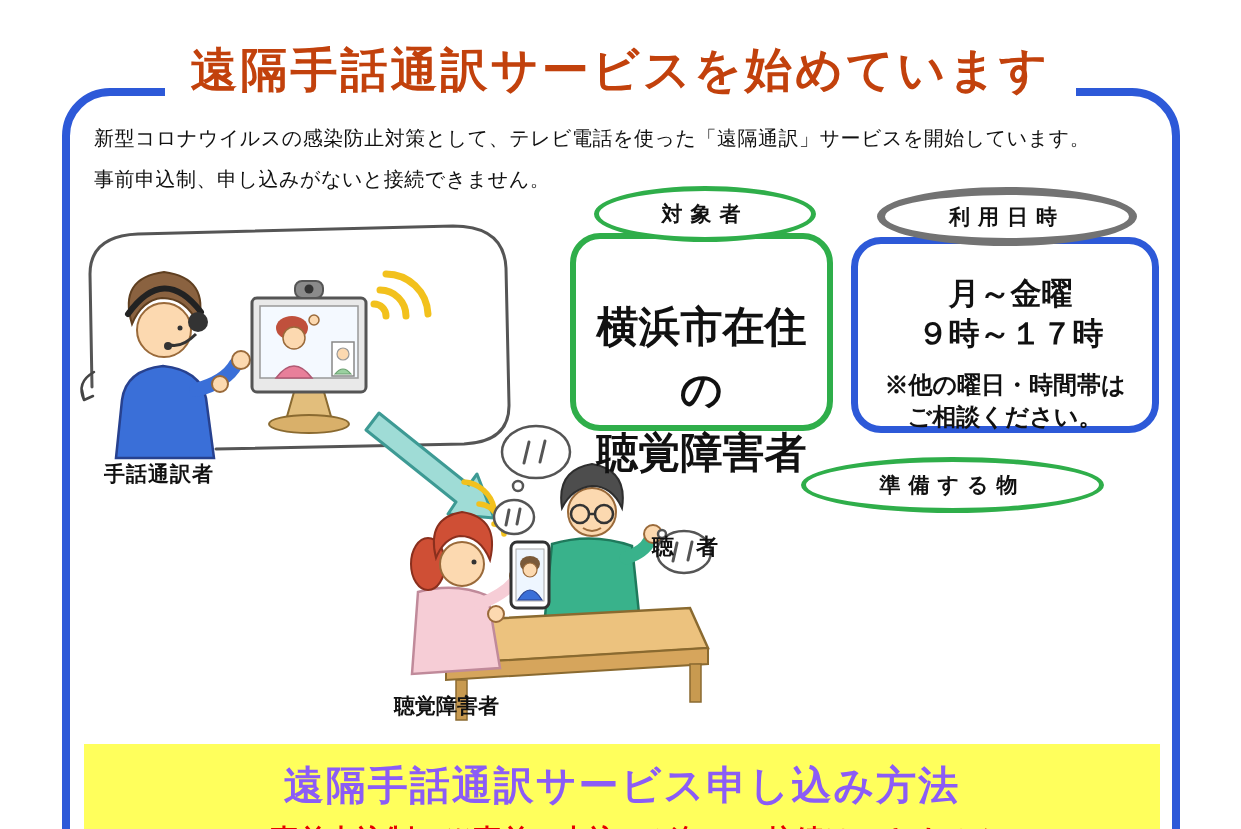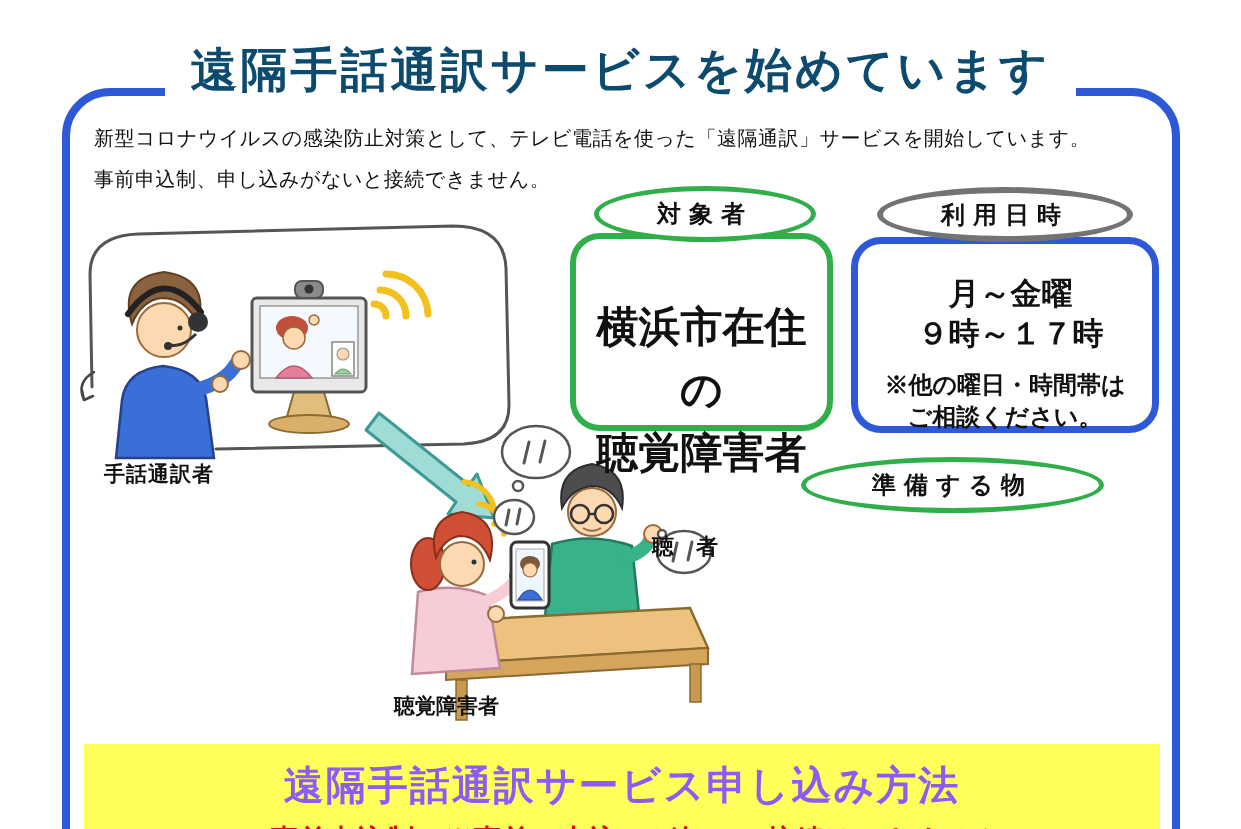--- a/index.html
+++ b/index.html
@@ -6,42 +6,42 @@
   .page{position:relative;width:1241px;height:829px;background:#ffffff;overflow:hidden;
         font-family:"Liberation Sans",sans-serif;color:#111;}
 
   
   .outer-border{position:absolute;left:62px;top:88px;width:1102px;height:960px;
                 border:8px solid #2d59d8;border-radius:48px;z-index:1;}
 
   
   .title-wrap{position:absolute;left:0;top:38px;width:100%;text-align:center;z-index:6;}
   .page-title{display:inline-block;background:#ffffff;padding:0 26px;font-size:47px;
-              font-weight:bold;color:#0c4a6e;letter-spacing:3px;line-height:1.35;}
+              font-weight:bold;color:#c2410c;letter-spacing:3px;line-height:1.35;}
 
   .intro{position:absolute;left:94px;top:118px;z-index:3;font-size:20px;line-height:2.05;
          letter-spacing:0.5px;color:#111;}
 
   .illustration{position:absolute;left:68px;top:212px;width:680px;height:525px;z-index:2;}
 
   .illo-label{position:absolute;z-index:3;font-weight:bold;color:#111;}
   .label-interpreter{left:104px;top:460px;font-size:21px;letter-spacing:1px;}
   .label-hearing{left:652px;top:484px;font-size:22px;margin-top:48px;}
   .label-deaf{left:394px;top:692px;font-size:21px;}
 
   
   .info-box{position:absolute;background:#ffffff;z-index:4;}
   .box-target{left:570px;top:233px;width:251px;height:186px;border:6px solid #2fae4a;border-radius:30px;}
   .box-datetime{left:851px;top:237px;width:294px;height:182px;border:7px solid #2d59d8;border-radius:30px;}
   .box-equipment{left:746px;top:506px;width:405px;height:192px;border:6px solid #2fae4a;border-radius:36px;}
 
   .oval-label{position:absolute;background:#ffffff;border-radius:50%;display:flex;align-items:center;
-              justify-content:center;font-weight:bold;font-size:24px;letter-spacing:8px;color:#111;z-index:6;}
+              justify-content:center;font-weight:bold;font-size:21px;letter-spacing:8px;color:#111;z-index:6;}
   .oval-green{border:5px solid #2fae4a;}
-  .oval-blue{border:6px solid #737373;}
+  .oval-blue{border:8px solid #737373;}
   .oval-target{left:594px;top:186px;width:212px;height:46px;}
   .oval-datetime{left:877px;top:187px;width:244px;height:43px;}
   .oval-equipment{left:801px;top:457px;width:293px;height:46px;}
 
   .box-content{text-align:center;font-weight:bold;color:#111;}
   .box-target .box-content{padding-top:56px;font-size:42px;line-height:1.5;}
   .box-datetime .box-content{padding-top:30px;font-size:31px;line-height:1.3;padding-left:11px;}
   .box-equipment .box-content{padding-top:26px;font-size:33px;line-height:1.35;}
   .box-note{text-align:center;font-weight:bold;color:#111;}
   .box-datetime .box-note{font-size:24px;line-height:1.35;margin-top:14px;}

